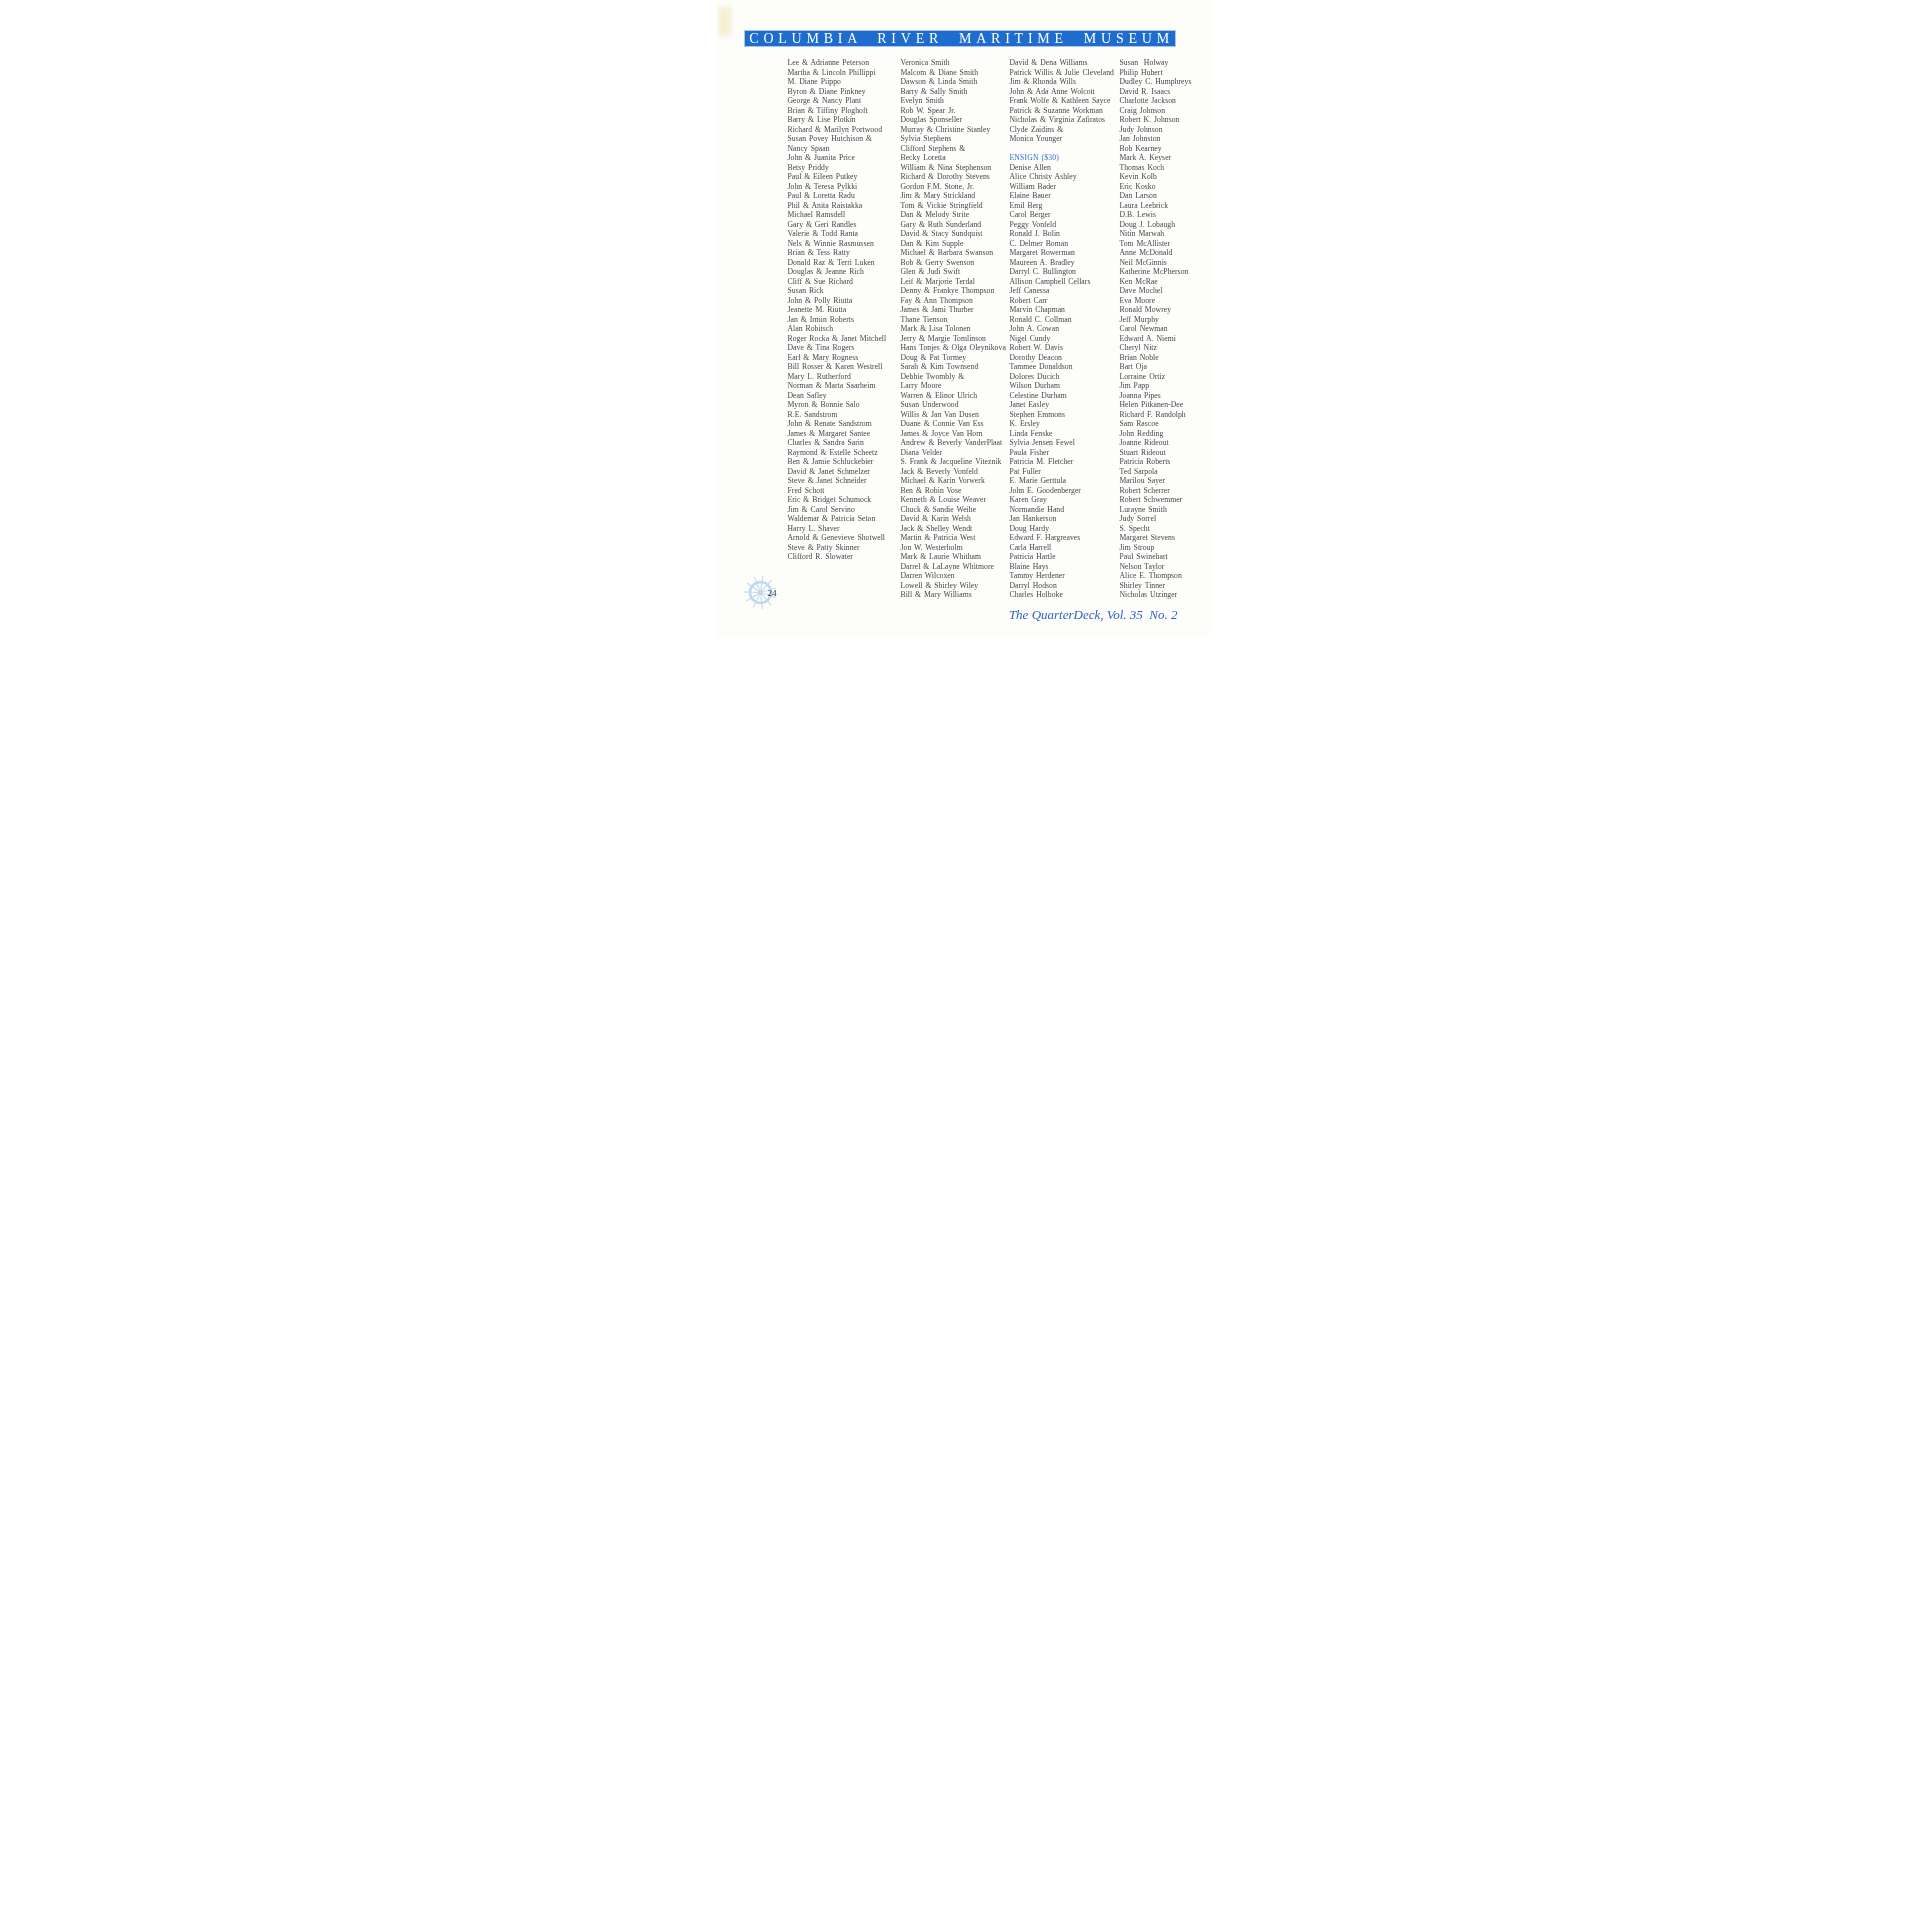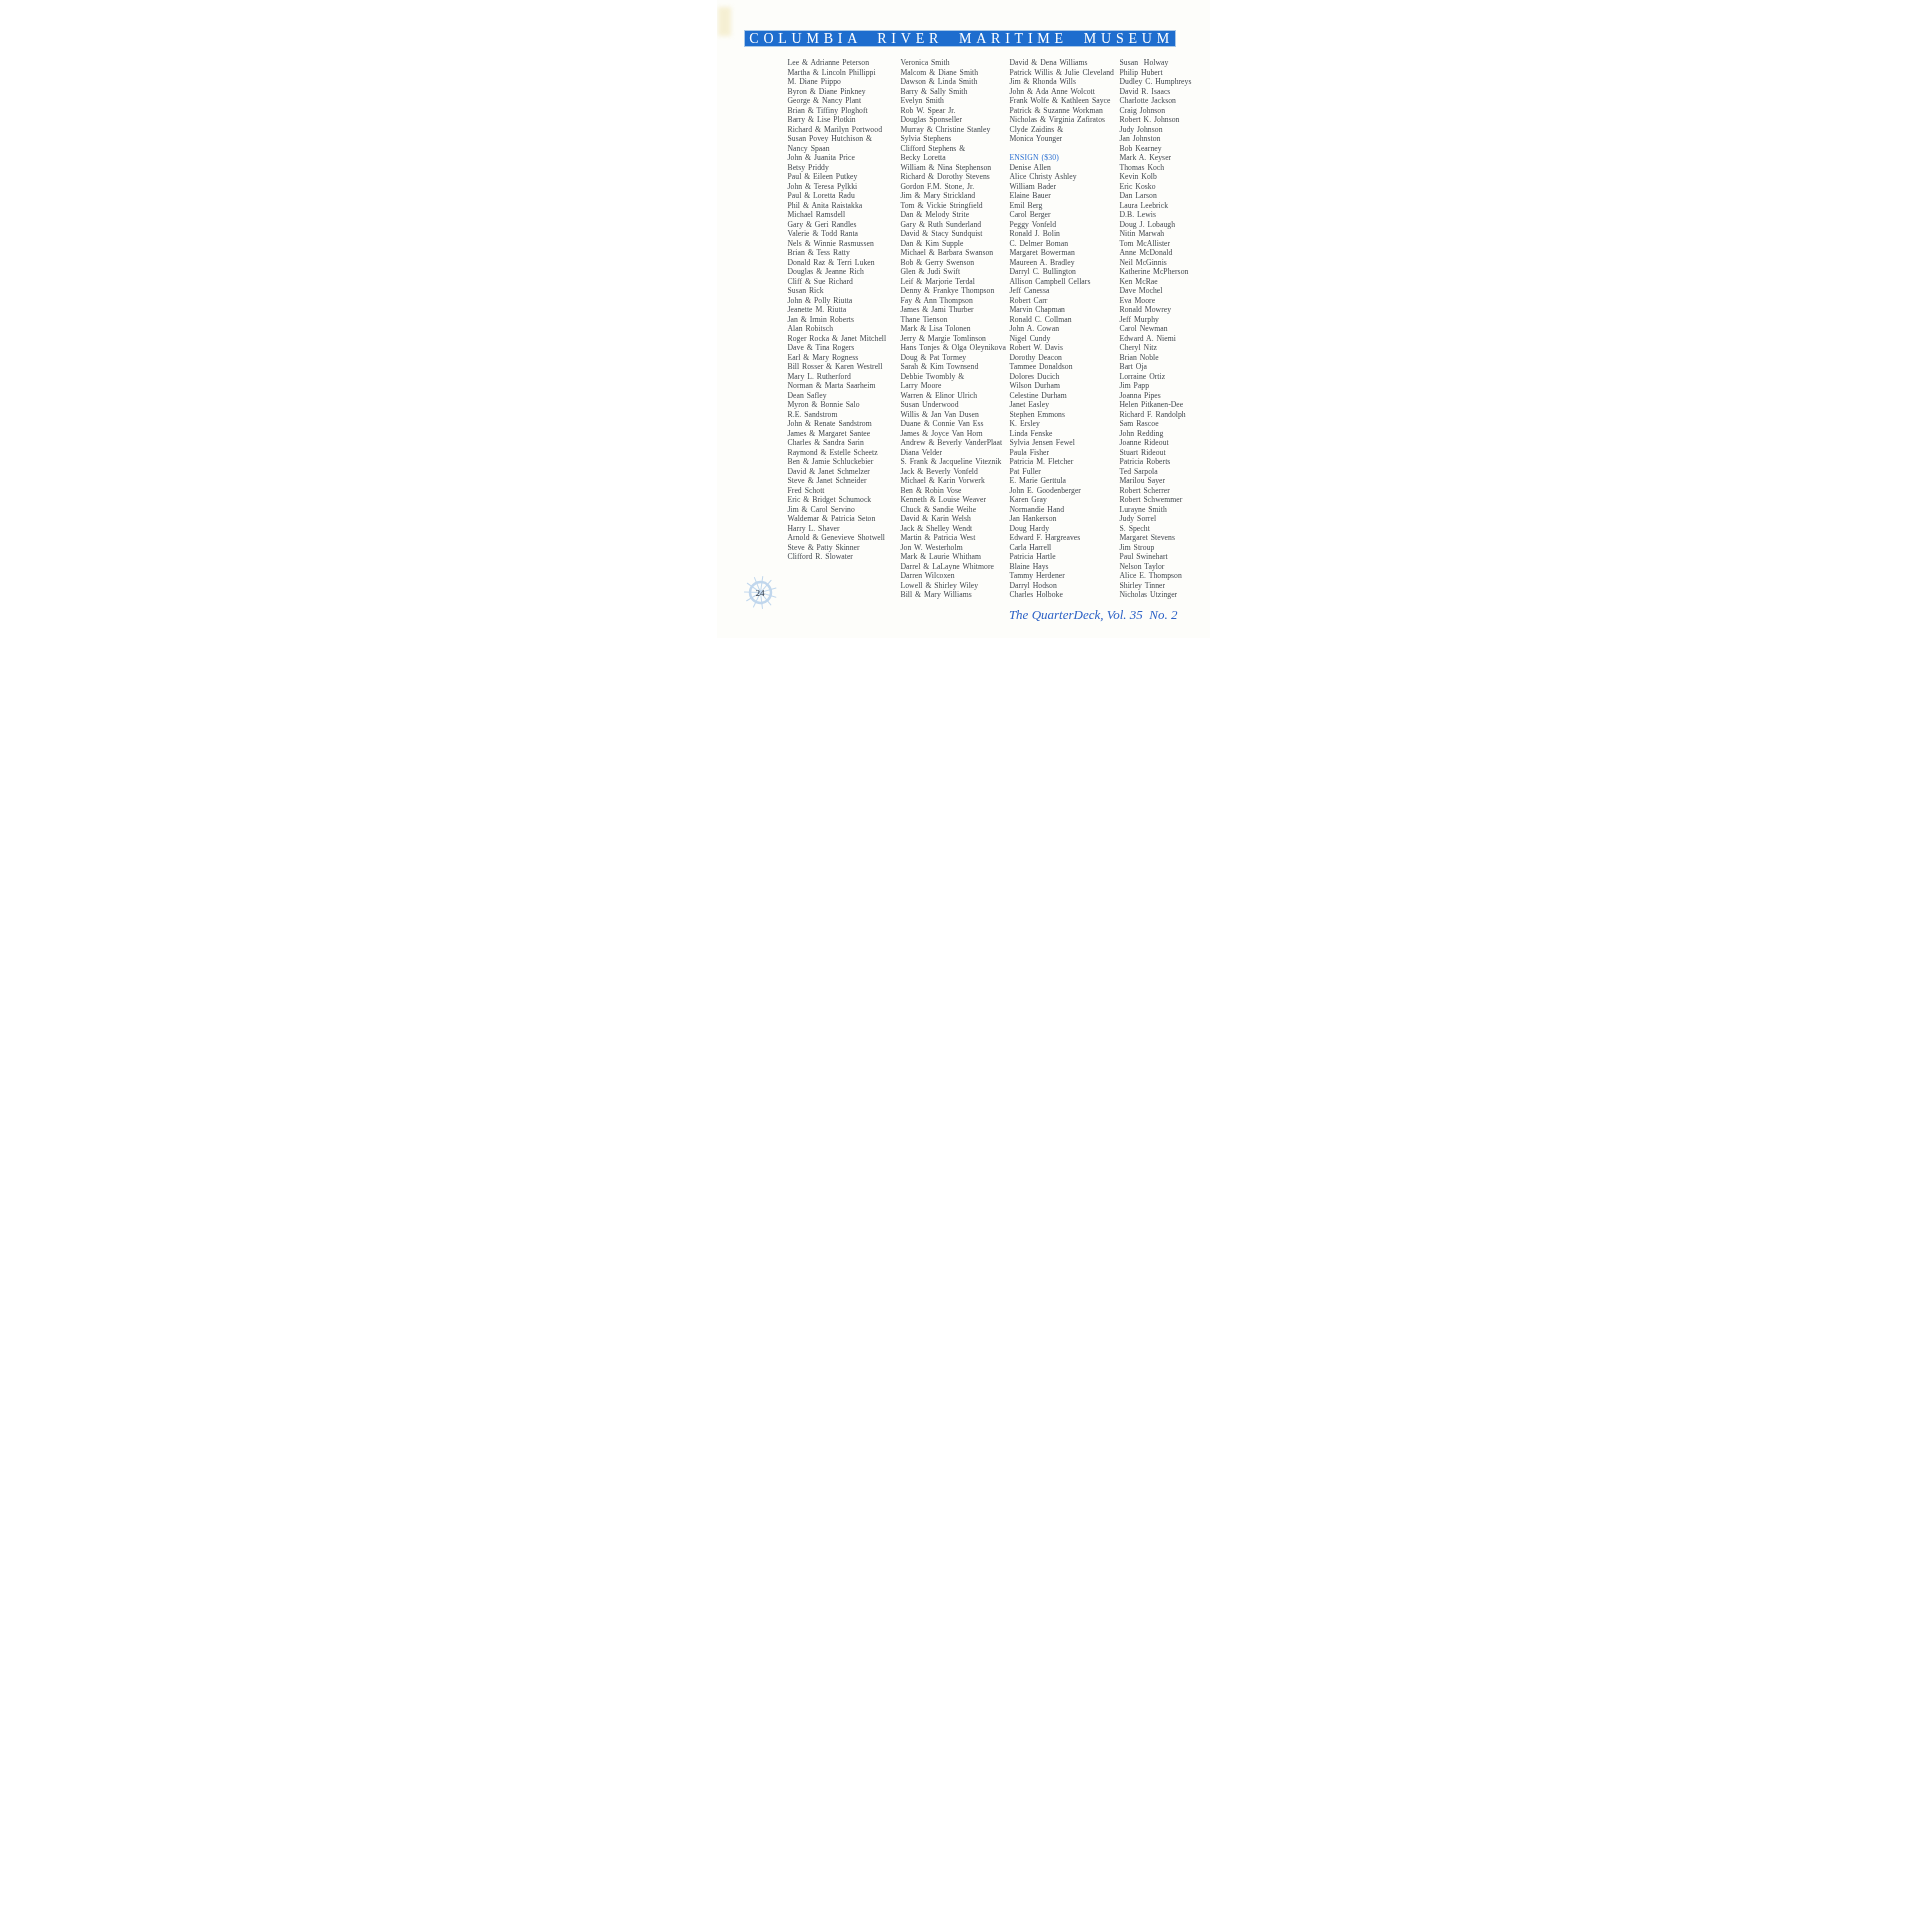--- a/index.html
+++ b/index.html
@@ -47,21 +47,21 @@
   }
   .col1{left:26px;width:113px;}
   .col2{left:139px;width:110px;}
   .col3{left:248px;width:110px;}
   .col4{left:358px;width:116px;}
   .pagenum-wrap{
     position:absolute;left:26px;top:575px;width:35px;height:35px;
   }
   .pagenum-wrap svg{position:absolute;left:0;top:0;opacity:.85;}
   .pagenum{
-    position:absolute;left:0;top:0;width:35px;height:35px;
+    position:absolute;left:12px;top:0;width:35px;height:35px;
     display:flex;align-items:center;justify-content:center;
     font-size:9.2px;color:#2e3642;
   }
   .footer{
     position:absolute;right:32px;top:607px;
     font-style:italic;
     font-size:13px;
     color:var(--footer_blue,#2d62c6);
     white-space:pre;
   }

